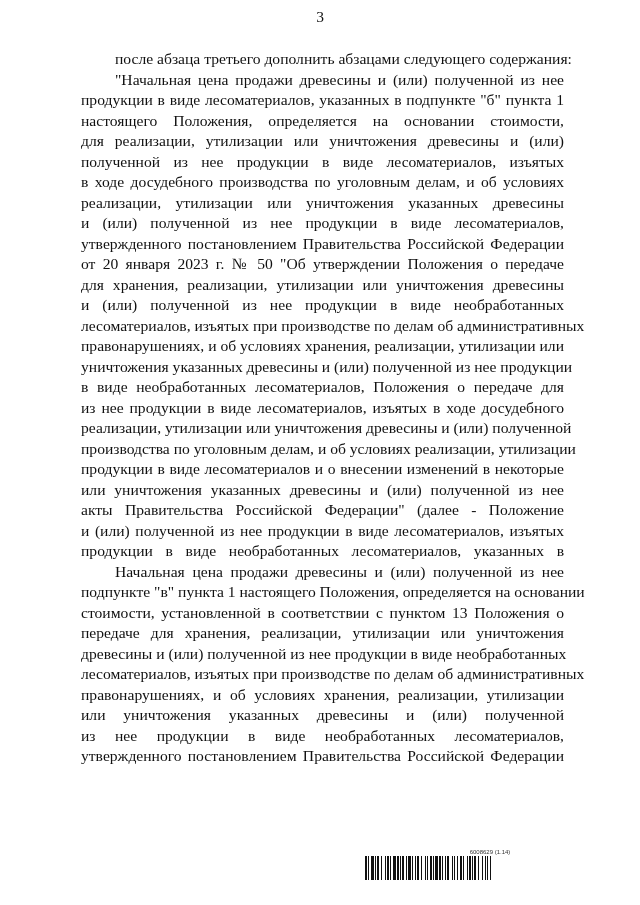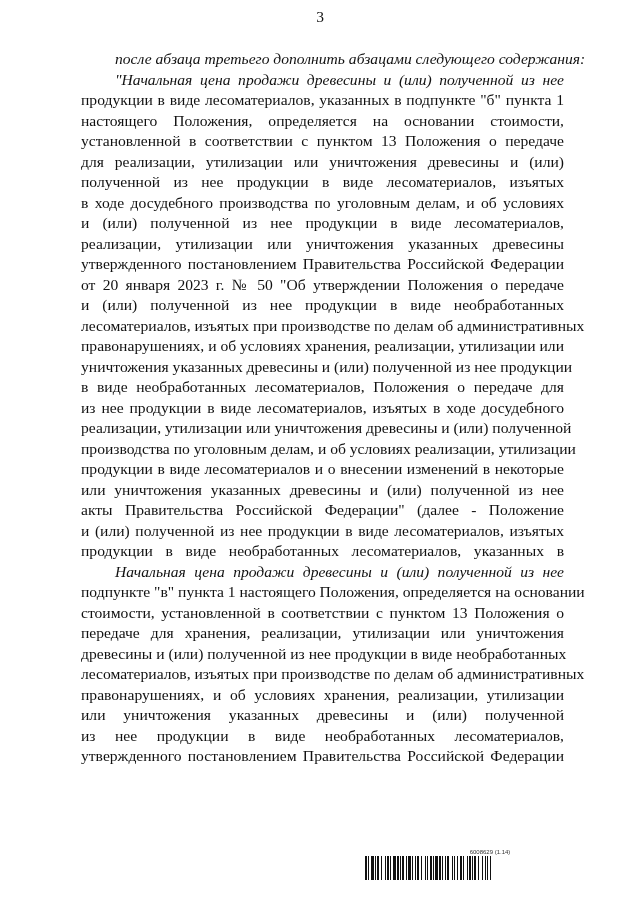--- a/index.html
+++ b/index.html
@@ -8,47 +8,47 @@
   .page-number {
     position: absolute; left: 0; width: 640px; top: 8px; text-align: center;
     font-family: "Liberation Serif", serif; font-size: 15.5px; color: #111;
   }
   .body {
     position: absolute; left: 81px; top: 49px; width: 483px;
     font-family: "Liberation Serif", serif; font-size: 15.6px; line-height: 20.5px; color: #111;
   }
   .line { display: block; white-space: nowrap; text-align: justify; text-align-last: justify; height: 20.5px; overflow: visible; }
   .line.last { text-align-last: left; }
-  .line.indent { padding-left: 34px; font-style: italic; }
+  .line.indent { padding-left: 34px; }
   .barcode-area { position: absolute; left: 365px; top: 848px; width: 210px; }
   .barcode-caption {
     font-family: "Liberation Sans", sans-serif; font-size: 6px; color: #333;
     text-align: center; padding-left: 40px; line-height: 8px;
   }
   .barcode { display: flex; height: 24px; align-items: stretch; }
   .barcode span { display: block; height: 100%; }
 </style>
 </head>
 <body>
 
 <div class="page">
   <div class="page-number">3</div>
   <div class="body" id="body">
       <span class="line indent last">после абзаца третьего дополнить абзацами следующего содержания:</span>
       <span class="line indent">"Начальная цена продажи древесины и (или) полученной из нее</span>
       <span class="line">продукции в виде лесоматериалов, указанных в подпункте "б" пункта 1</span>
       <span class="line">настоящего Положения, определяется на основании стоимости,</span>
-      <span class="line">установленной в соответствии с пунктом 13 Положения о передаче</span>
       <span class="line">для реализации, утилизации или уничтожения древесины и (или)</span>
       <span class="line">полученной из нее продукции в виде лесоматериалов, изъятых</span>
       <span class="line">в ходе досудебного производства по уголовным делам, и об условиях</span>
+      <span class="line">реализации, утилизации или уничтожения указанных древесины</span>
       <span class="line">и (или) полученной из нее продукции в виде лесоматериалов,</span>
-      <span class="line">реализации, утилизации или уничтожения указанных древесины</span>
       <span class="line">утвержденного постановлением Правительства Российской Федерации</span>
       <span class="line">от 20 января 2023 г. № 50 "Об утверждении Положения о передаче</span>
+      <span class="line">для хранения, реализации, утилизации или уничтожения древесины</span>
       <span class="line">и (или) полученной из нее продукции в виде необработанных</span>
       <span class="line">лесоматериалов, изъятых при производстве по делам об административных</span>
       <span class="line">правонарушениях, и об условиях хранения, реализации, утилизации или</span>
       <span class="line">уничтожения указанных древесины и (или) полученной из нее продукции</span>
       <span class="line">в виде необработанных лесоматериалов, Положения о передаче для</span>
       <span class="line">из нее продукции в виде лесоматериалов, изъятых в ходе досудебного</span>
       <span class="line">реализации, утилизации или уничтожения древесины и (или) полученной</span>
       <span class="line">производства по уголовным делам, и об условиях реализации, утилизации</span>
       <span class="line">продукции в виде лесоматериалов и о внесении изменений в некоторые</span>
       <span class="line">или уничтожения указанных древесины и (или) полученной из нее</span>

